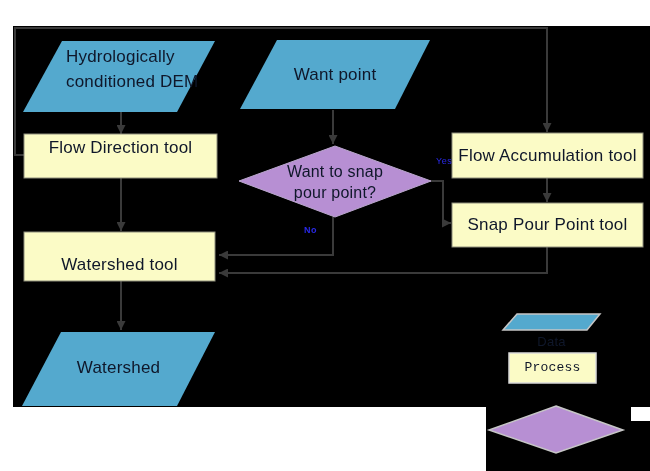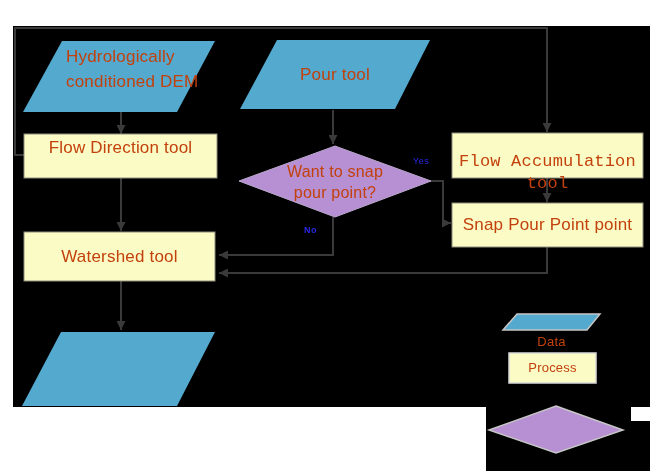--- a/index.html
+++ b/index.html
@@ -9,21 +9,21 @@
     font-family:"Liberation Sans", sans-serif;
   }
   .panel { position:absolute; background:#000000; }
   .panel-main   { left:13px; top:26px; width:637px; height:381px; }
   .panel-legend-a { left:486px; top:402px; width:145px; height:69px; }
   .panel-legend-b { left:486px; top:421px; width:164px; height:50px; }
   svg.overlay { position:absolute; left:0; top:0; pointer-events:none; }
   .edge { fill:none; stroke:#3a3a3a; stroke-width:2; }
   .nodelabel {
     position:absolute; display:flex; align-items:center; justify-content:center;
-    color:#c2410c; font-size:17px; line-height:22px; text-align:center;
+    color:#0f172a; font-size:17px; line-height:22px; text-align:center;
     letter-spacing:0.2px; white-space:pre-line;
   }
   .dem-label {
     display:block; text-align:left; line-height:25px; padding-top:3px;
     box-sizing:border-box; padding-left:43px;
   }
   .diamond-label { font-size:16px; line-height:21px; }
   .edgelabel {
     position:absolute; font-size:9px; line-height:10px; color:#2929e8;
     letter-spacing:0.5px;
@@ -67,32 +67,33 @@
 
     <polygon points="335,146 431,181 335,217 239,181" stroke="#b9a7cc" stroke-width="1" fill="#b78fd3"></polygon>
 
     <polygon points="517,314 600,314 587,330 503,330" stroke="#c6c6c6" stroke-width="1.5" fill="#54a9ce"></polygon>
     <rect x="509" y="353" width="87" height="30" stroke="#d9d9d9" stroke-width="1.5" fill="#fbfbc6"></rect>
     <polygon points="556,406 623,430 556,453 489,430" stroke="#c6c6c6" stroke-width="1.5" fill="#b78fd3"></polygon>
   </svg>
 
   <div class="nodelabel dem-label" style="left:23px; top:41px; width:192px; height:71px;">Hydrologically conditioned DEM</div>
 
-  <div class="nodelabel" style="left:240px; top:40px; width:190px; height:69px;">Pour tool</div>
+  <div class="nodelabel" style="left:240px; top:40px; width:190px; height:69px;">Want point</div>
 
   <div class="nodelabel" style="left:24px; top:134px; width:193px; height:28px;">Flow Direction tool</div>
 
   <div class="nodelabel diamond-label" style="left:275px; top:146px; width:120px; height:71px;">Want to snap pour point?</div>
 
-  <div class="nodelabel" style="left:452px; top:150px; width:191px; height:45px;font-family:Liberation Mono, monospace;">Flow Accumulation tool</div>
+  <div class="nodelabel" style="left:452px; top:133px; width:191px; height:45px;">Flow Accumulation tool</div>
 
-  <div class="nodelabel" style="left:452px; top:203px; width:191px; height:44px;">Snap Pour Point point</div>
+  <div class="nodelabel" style="left:452px; top:203px; width:191px; height:44px;">Snap Pour Point tool</div>
 
-  <div class="nodelabel" style="left:24px; top:232px; width:191px; height:49px;border-radius:18px;">Watershed tool</div>
+  <div class="nodelabel" style="left:24px; top:240px; width:191px; height:49px;border-radius:18px;">Watershed tool</div>
 
+  <div class="nodelabel" style="left:22px; top:332px; width:193px; height:72px;">Watershed</div>
 
-  <div class="edgelabel" style="left:413px; top:156px;">Yes</div>
+  <div class="edgelabel" style="left:436px; top:156px;">Yes</div>
   <div class="edgelabel" style="left:304px; top:225px;font-weight:bold;">No</div>
 
   <div class="nodelabel legendlabel" style="left:503px; top:313px; width:97px; height:17px;margin-top:20px;">Data</div>
-  <div class="nodelabel legendlabel" style="left:509px; top:353px; width:87px; height:30px;">Process</div>
+  <div class="nodelabel legendlabel" style="left:509px; top:353px; width:87px; height:30px;font-family:Liberation Mono, monospace;">Process</div>
 
 </div>
 
 </body></html>

